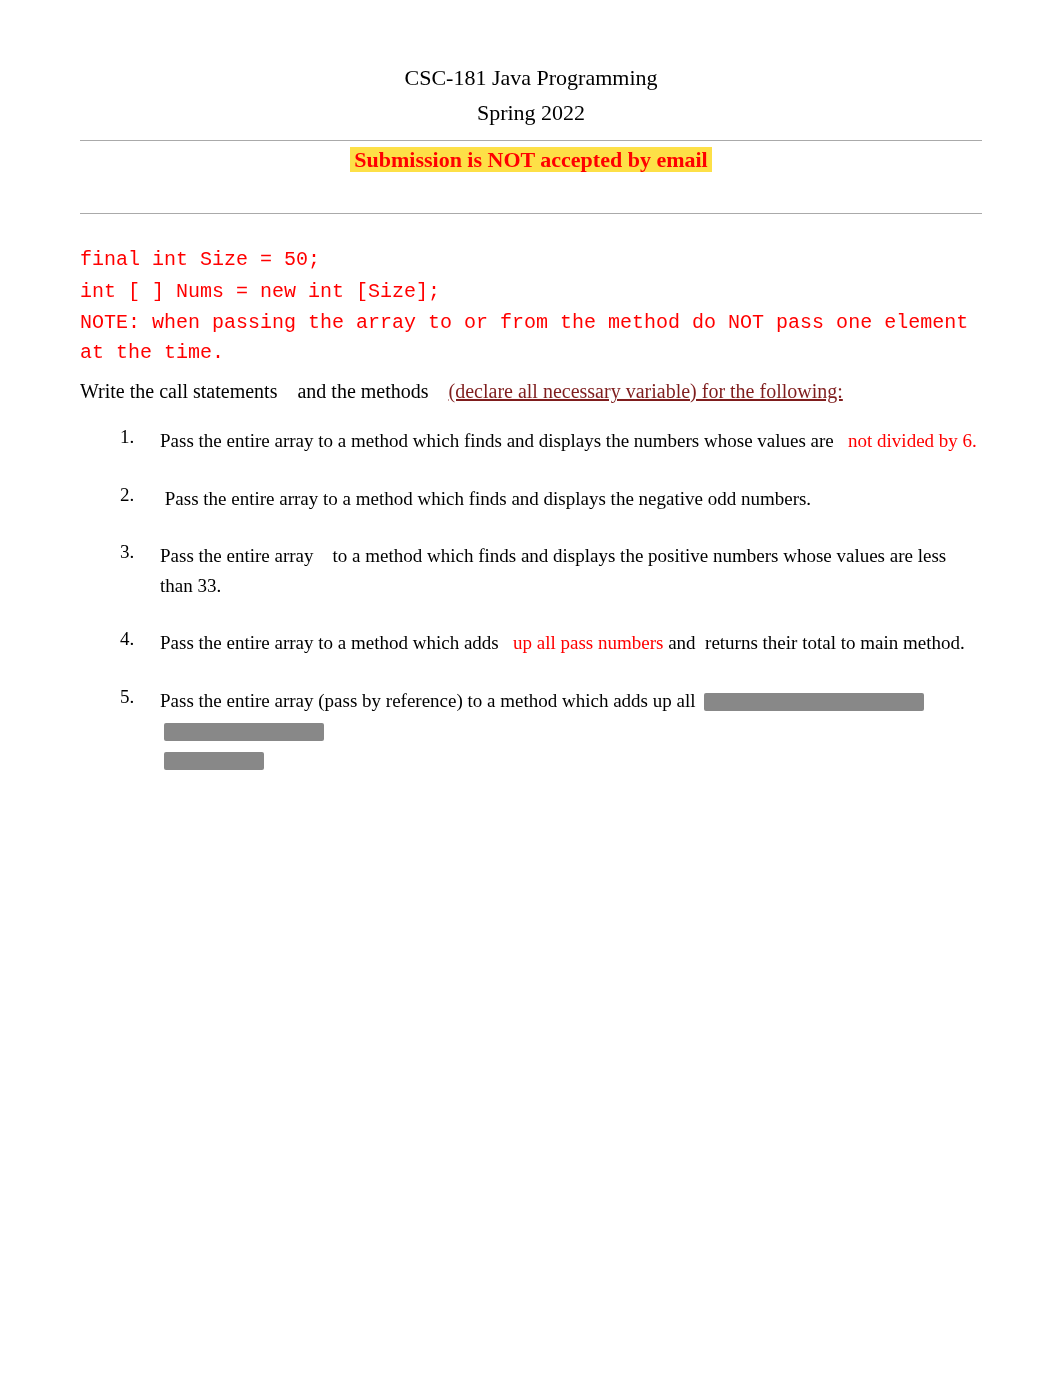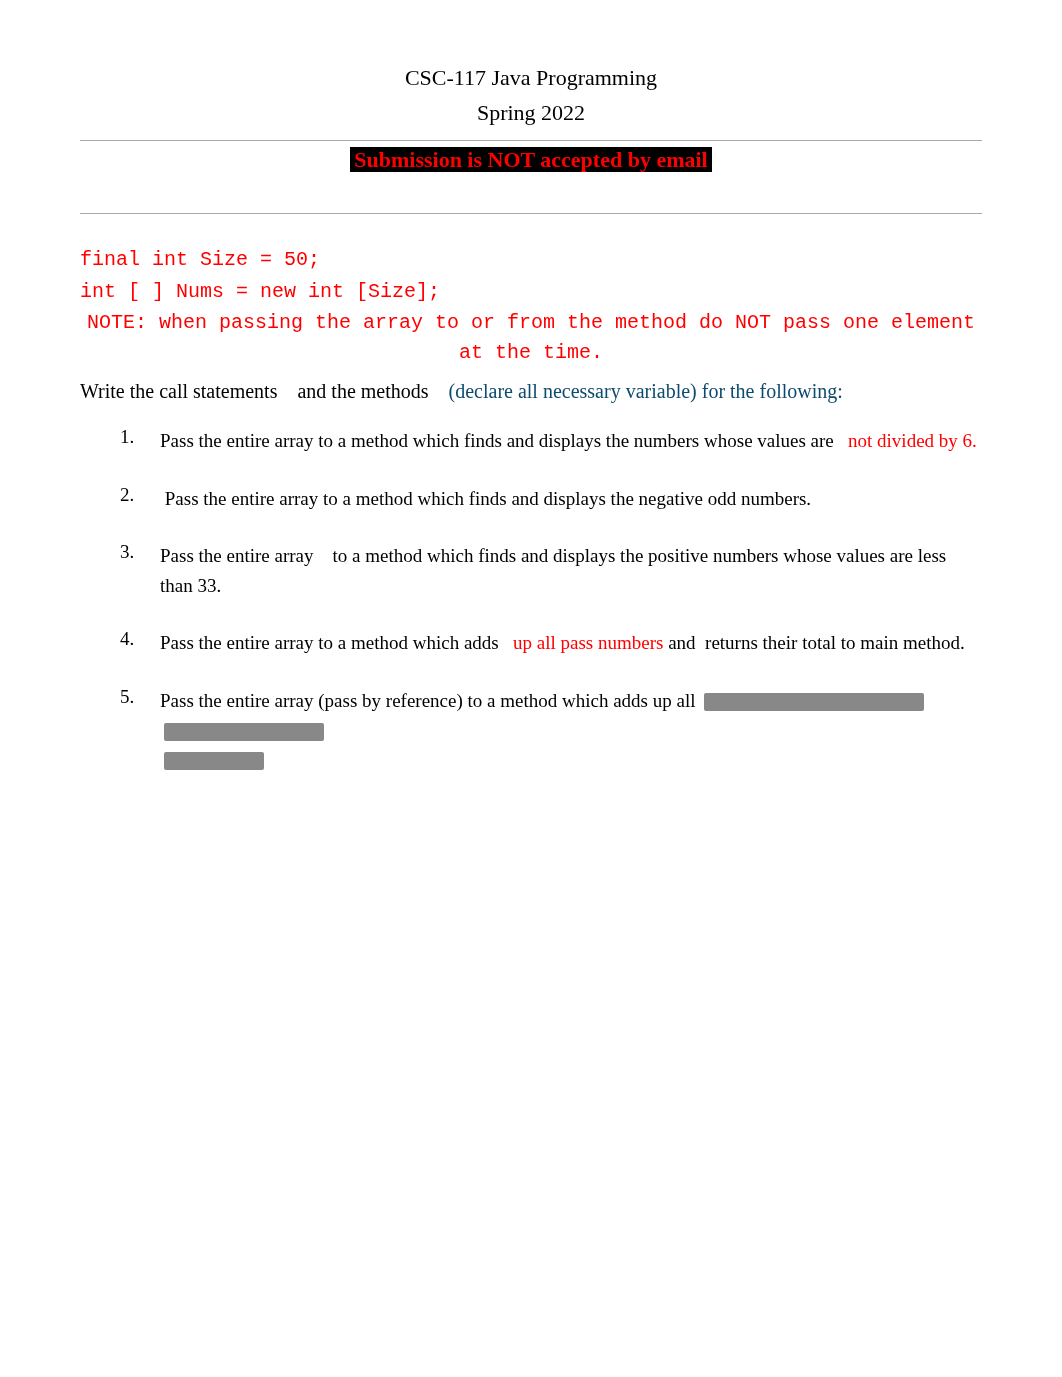--- a/index.html
+++ b/index.html
@@ -33,21 +33,21 @@
       border: none;
       border-top: 1px solid #aaa;
       margin: 6px 0;
     }
 
     .highlight-red {
       color: #ff0000;
     }
 
     .highlight-yellow-bg {
-      background-color: #000000;
+      background-color: #fde047;
       color: #ff0000;
       font-size: 22px;
       font-weight: bold;
       padding: 0 4px;
     }
 
     .submission-notice {
       text-align: center;
       margin-bottom: 40px;
     }
@@ -62,32 +62,32 @@
       font-size: 20px;
       color: #ff0000;
       line-height: 1.6;
     }
 
     .note-line {
       font-family: 'Courier New', Courier, monospace;
       font-size: 20px;
       color: #ff0000;
       line-height: 1.5;
-      text-align: center;
     }
 
     .write-line {
       font-size: 20px;
       color: #000000;
       margin-top: 8px;
       line-height: 1.5;
     }
 
     .write-line .red-inline {
-      color: #0c4a6e;
+      color: #7f1d1d;
+      text-decoration: underline;
     }
 
     .questions-list {
       list-style: none;
       margin-top: 20px;
       padding-left: 40px;
     }
 
     .questions-list li {
       margin-bottom: 28px;
@@ -145,21 +145,21 @@
       vertical-align: middle;
       margin: 0 4px;
     }
   </style>
 </head>
 <body>
 
 <div>
 
   <div class="page-header">
-    <div class="title-line">CSC-117 Java Programming</div>
+    <div class="title-line">CSC-181 Java Programming</div>
     <div class="title-line">Spring 2022</div>
   </div>
 
   <hr class="divider-line">
 
   <div class="submission-notice">
     <span class="highlight-yellow-bg">Submission is NOT accepted by email</span>
   </div>
 
   <hr class="divider-line" style="margin-bottom: 30px;">

